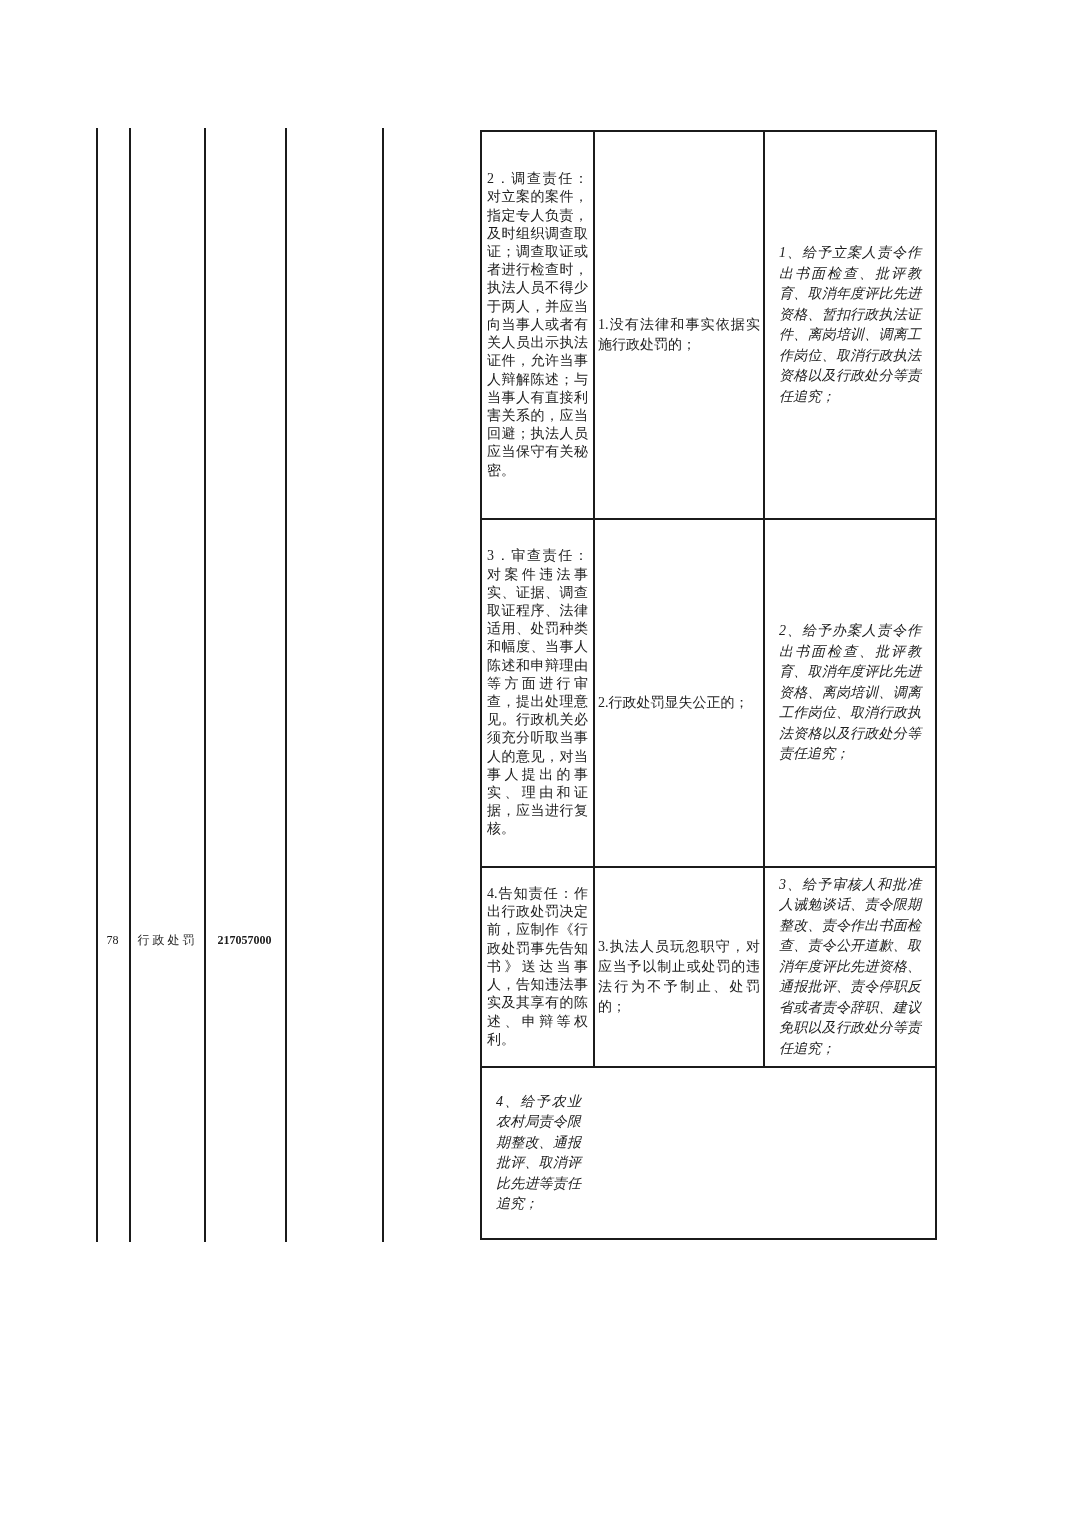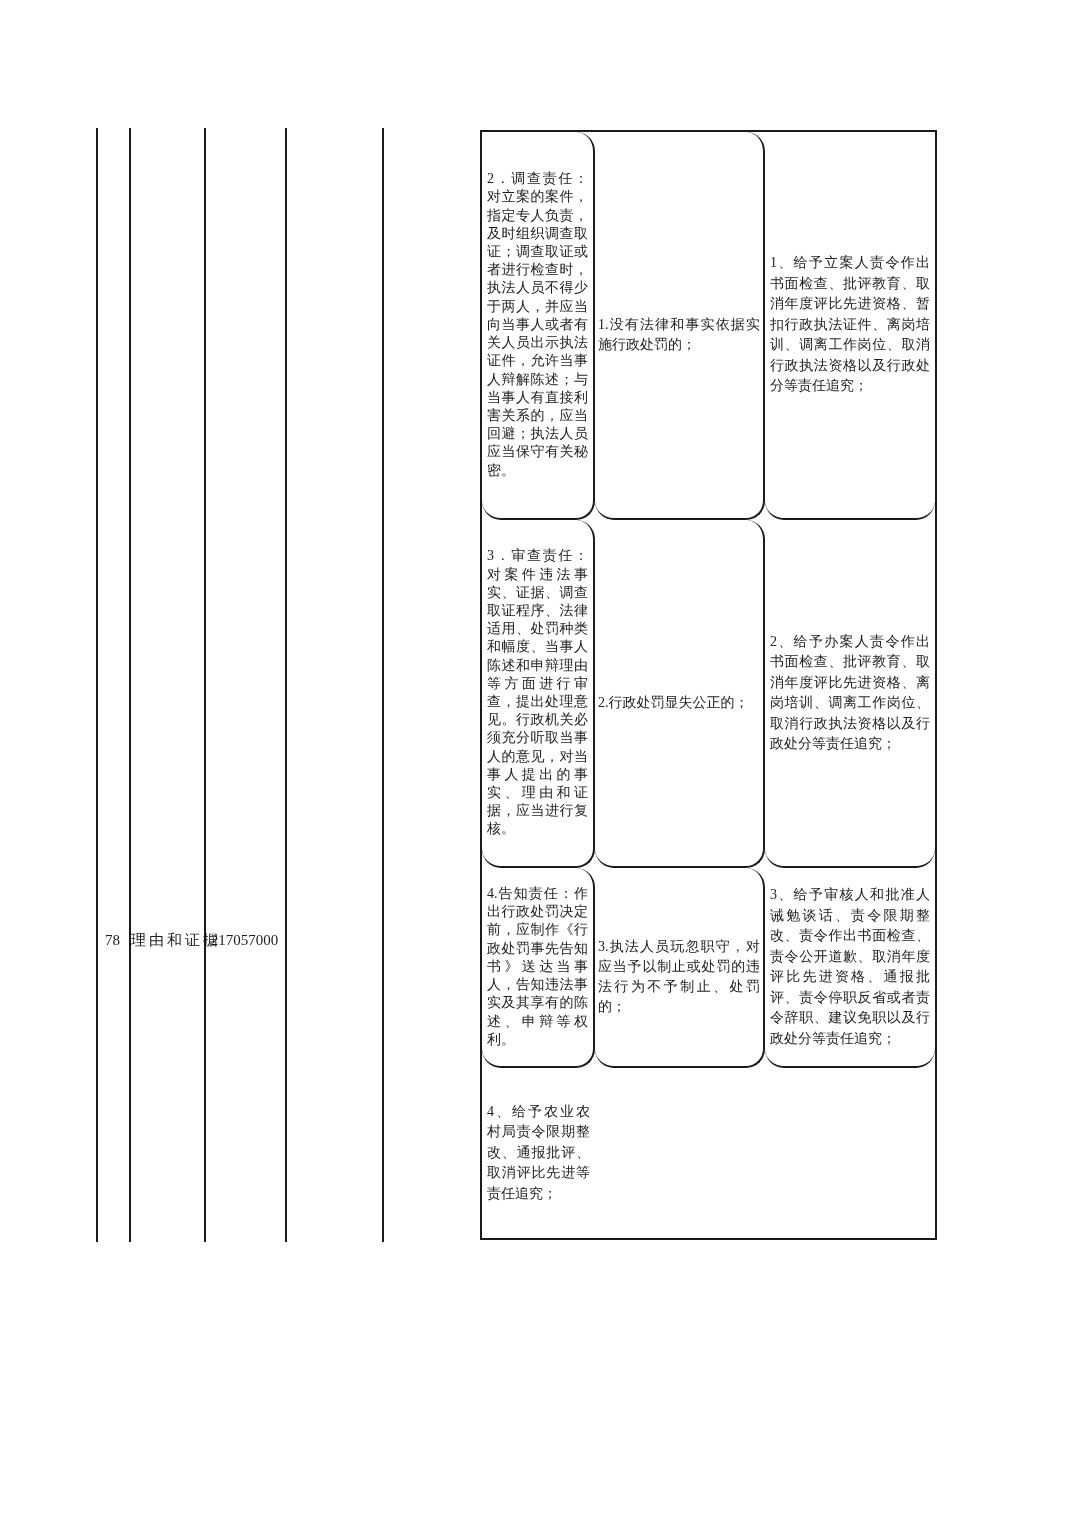--- a/index.html
+++ b/index.html
@@ -12,26 +12,26 @@
     overflow:hidden;
   }
   
   .vrule{
     position:absolute;top:128px;height:1114px;width:2px;
     background:#1b1b1b;
   }
   
   .leftcell{
     position:absolute;
-    font-size:15px;line-height:20px;
+    font-size:12px;line-height:20px;
     white-space:nowrap;
   }
   .idx{left:96px;width:33px;top:930px;text-align:center;}
   .cat{left:131px;width:73px;top:930px;text-align:center;letter-spacing:3px;}
-  .code{left:204px;width:81px;top:930px;text-align:center;}
+  .code{left:204px;width:81px;top:930px;text-align:center;font-weight:bold;}
   .matter{
     position:absolute;left:385px;top:820px;width:92px;
     font-size:14px;line-height:18.7px;
     text-align:justify;text-justify:inter-character;
     white-space:normal;
   }
   
   .grid{
     position:absolute;left:480px;top:130px;
     width:457px;height:1110px;
@@ -40,46 +40,45 @@
     display:grid;
     grid-template-columns:113px 170px 170px;
     grid-template-rows:388px 348px 200px 170px;
   }
   .cell{
     border-right:2px solid #1b1b1b;
     border-bottom:2px solid #1b1b1b;
     box-sizing:border-box;
     display:flex;align-items:center;
     overflow:hidden;
-    border-radius:19px;
   }
   .cell.last-col{border-right:none;}
   .cell.last-row{border-bottom:none;}
   .cell > div{
     width:100%;
     text-align:justify;text-justify:inter-character;
     font-size:14px;
   }
   .duty > div{padding:0 5px;line-height:18.2px;}
   .violation > div{padding:0 3px;line-height:20px;margin-top:20px;}
-  .consequence > div{padding:0 5px;line-height:20.5px;}
+  .consequence > div{padding:0 14px;line-height:20.5px;font-style:italic;}
 </style>
 </head>
 <body>
 
 <div class="page">
 
   <div class="vrule" style="left:96px"></div>
   <div class="vrule" style="left:129px"></div>
   <div class="vrule" style="left:204px"></div>
   <div class="vrule" style="left:285px"></div>
   <div class="vrule" style="left:382px"></div>
 
   <div class="leftcell idx">78</div>
-  <div class="leftcell cat">理由和证据</div>
+  <div class="leftcell cat">行政处罚</div>
   <div class="leftcell code">217057000</div>
 
   <div class="grid">
 
     <div class="cell duty">
       <div>2．调查责任：对立案的案件，指定专人负责，及时组织调查取证；调查取证或者进行检查时，执法人员不得少于两人，并应当向当事人或者有关人员出示执法证件，允许当事人辩解陈述；与当事人有直接利害关系的，应当回避；执法人员应当保守有关秘密。</div>
     </div>
     <div class="cell violation">
       <div>1.没有法律和事实依据实施行政处罚的；</div>
     </div>

